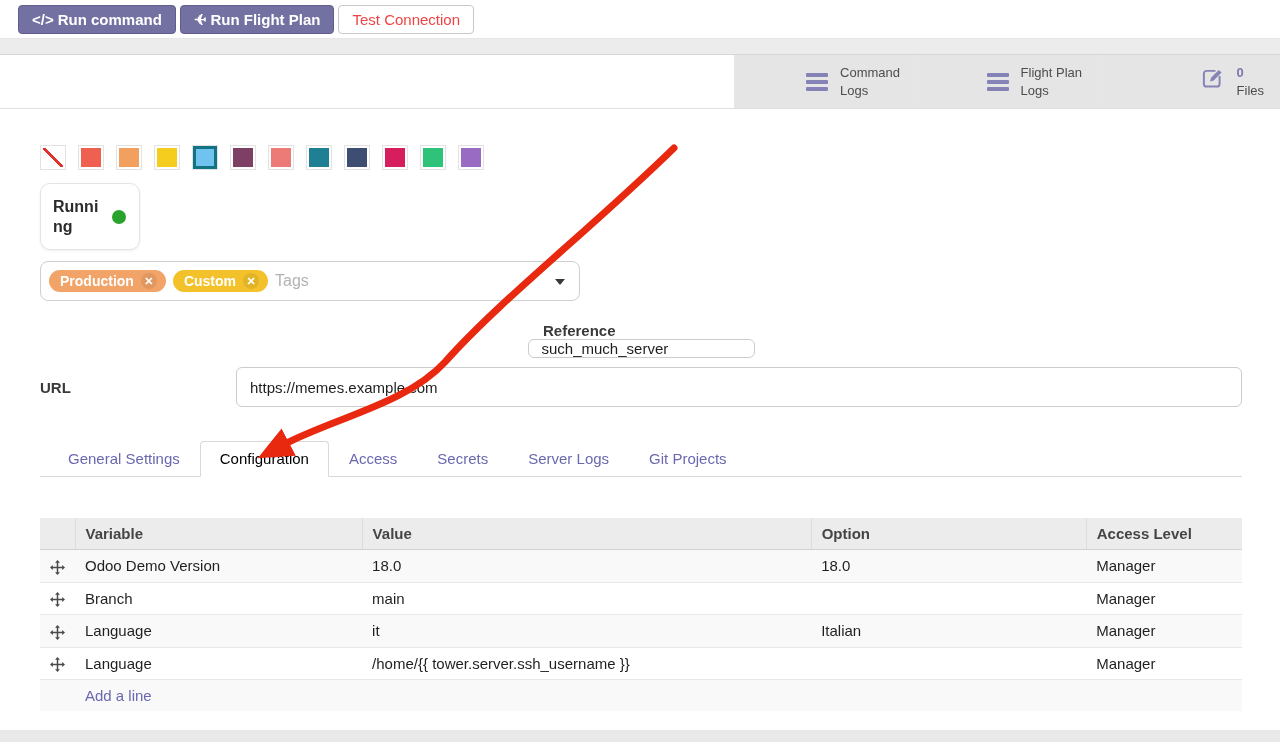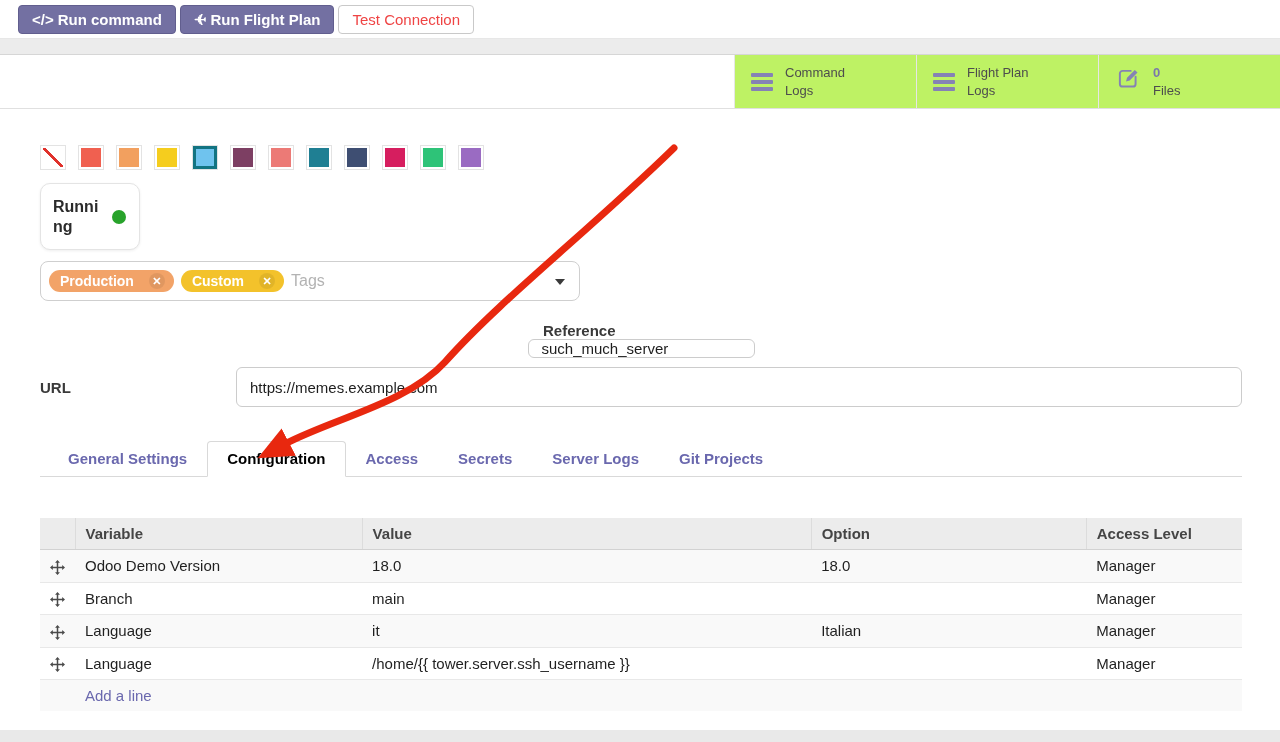--- a/index.html
+++ b/index.html
@@ -26,21 +26,21 @@
 
   
   .control-strip { height:17px; background:#ececec;
     border-top:1px solid #e7e7e7; border-bottom:1px solid #d6d6d6; }
 
   
   .breadcrumb-bar { height:54px; background:#fff; border-bottom:1px solid #e0e0e0;
     display:flex; justify-content:flex-end; }
   .stat-btn { width:182px; border-left:1px solid #e6e6e6; display:flex;
     align-items:center; gap:12px; padding:0 16px; cursor:pointer;
-    font-size:13px; color:#4d4d4d; line-height:1.35; background:#bef264; }
+    font-size:13px; color:#4d4d4d; line-height:1.35; background:#e5e5e5;justify-content:flex-end; }
   .ham { display:flex; flex-direction:column; gap:3px; width:22px; }
   .ham i { height:4px; background:#8582b5; border-radius:1px; display:block; }
   .stat-count { color:#7a77ab; font-weight:700; }
 
   
   .form-area { background:#fff; height:621px; padding:36px 38px 0 40px; position:relative; }
 
   
   .swatches { display:flex; gap:12px; }
   .swatch { width:26px; height:25px; background:#fff; border:1px solid #e3e3e3;
@@ -60,41 +60,41 @@
     display:flex; align-items:center; gap:7px; padding:10px 12px; cursor:pointer; }
   .status-label { font-weight:700; font-size:16px; color:#2b2b2b; width:52px;
     overflow-wrap:anywhere; line-height:1.25; }
   .status-dot { width:14px; height:14px; border-radius:50%; flex:none; }
 
   
   .tags-box { margin-top:11px; width:540px; height:40px; border:1px solid #cfcfcf;
     border-radius:8px; display:flex; align-items:center; gap:7px; padding:0 12px 0 8px;
     cursor:text; position:relative; }
   .tag-pill { border-radius:999px; color:#fff; font-weight:700; font-size:14px;
-    padding:3px 9px 3px 11px; display:inline-flex; align-items:center; gap:15px; cursor:default; }
+    padding:3px 9px 3px 11px; display:inline-flex; align-items:center; gap:7px; cursor:default; }
   .tag-x { width:16px; height:16px; border-radius:50%; background:rgba(0,0,0,0.07);
     display:inline-flex; align-items:center; justify-content:center;
     font-size:11px; font-weight:700; color:#fff; cursor:pointer; }
   .tags-placeholder { color:#b3b3b3; font-size:16px; }
   .tags-caret { position:absolute; right:14px; top:17px; width:0; height:0;
     border-left:5px solid transparent; border-right:5px solid transparent;
     border-top:6px solid #3a3a3a; cursor:pointer; }
 
   
   .field-row { display:flex; align-items:center; }
   .field-row.ref { margin-top:21px;flex-direction:column; }
   .field-row.url { margin-top:9px; }
   .field-label { width:196px; font-weight:700; font-size:15px; color:#3a3a3a; }
   .field-input { flex:1; height:40px; border:1px solid #ccc; border-radius:6px;
     padding:0 13px; font-size:15px; color:#1e1e1e; font-family:"Liberation Sans",sans-serif;
     background:#fff; outline:none; }
 
   
   .tabs { margin-top:33px; display:flex; align-items:flex-end;
-    border-bottom:1px solid #d9d9d9; padding-left:8px;font-weight:bold; }
+    border-bottom:1px solid #d9d9d9; padding-left:8px; }
   .tab { padding:8px 19px 9px; font-size:15px; color:#6a68ae; cursor:pointer;
     margin-bottom:0; position:relative; top:1px; border:1px solid transparent; }
   .tab.active { background:#fff; color:#000000; border:1px solid #d9d9d9;
     border-bottom:1px solid #fff; border-radius:4px 4px 0 0; }
 
   
   table.cfg { margin-top:41px; width:100%; border-collapse:collapse; font-size:15px; }
   table.cfg th { background:#ececec; font-weight:700; color:#454545; text-align:left;
     padding:7px 10px; border-bottom:1px solid #d2d2d2; border-left:1px solid #dcdcdc; }
   table.cfg th:first-child { border-left:none; }

